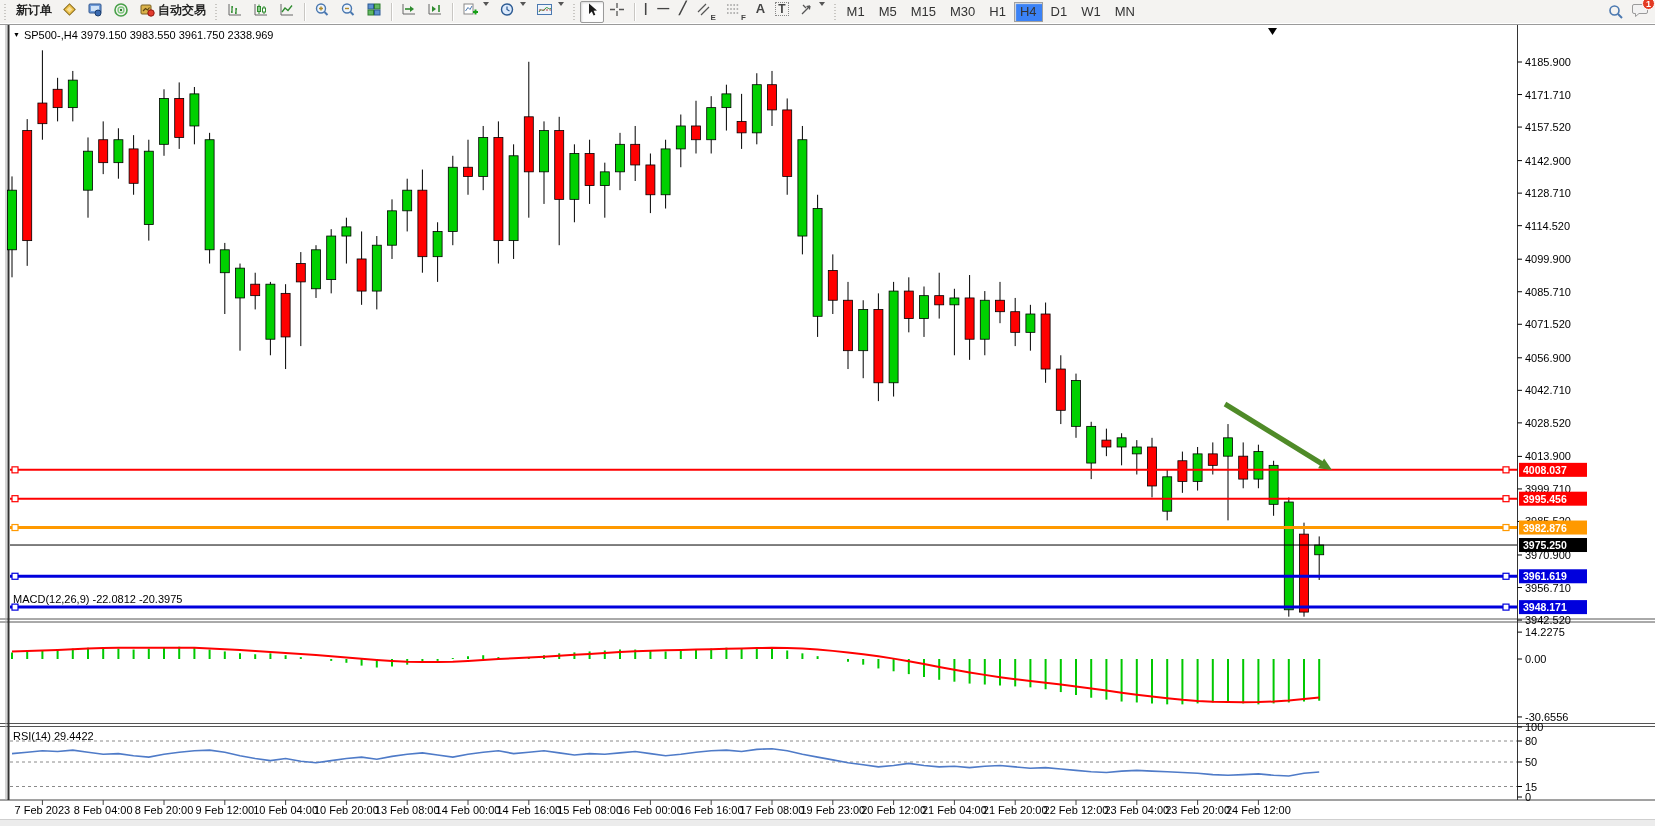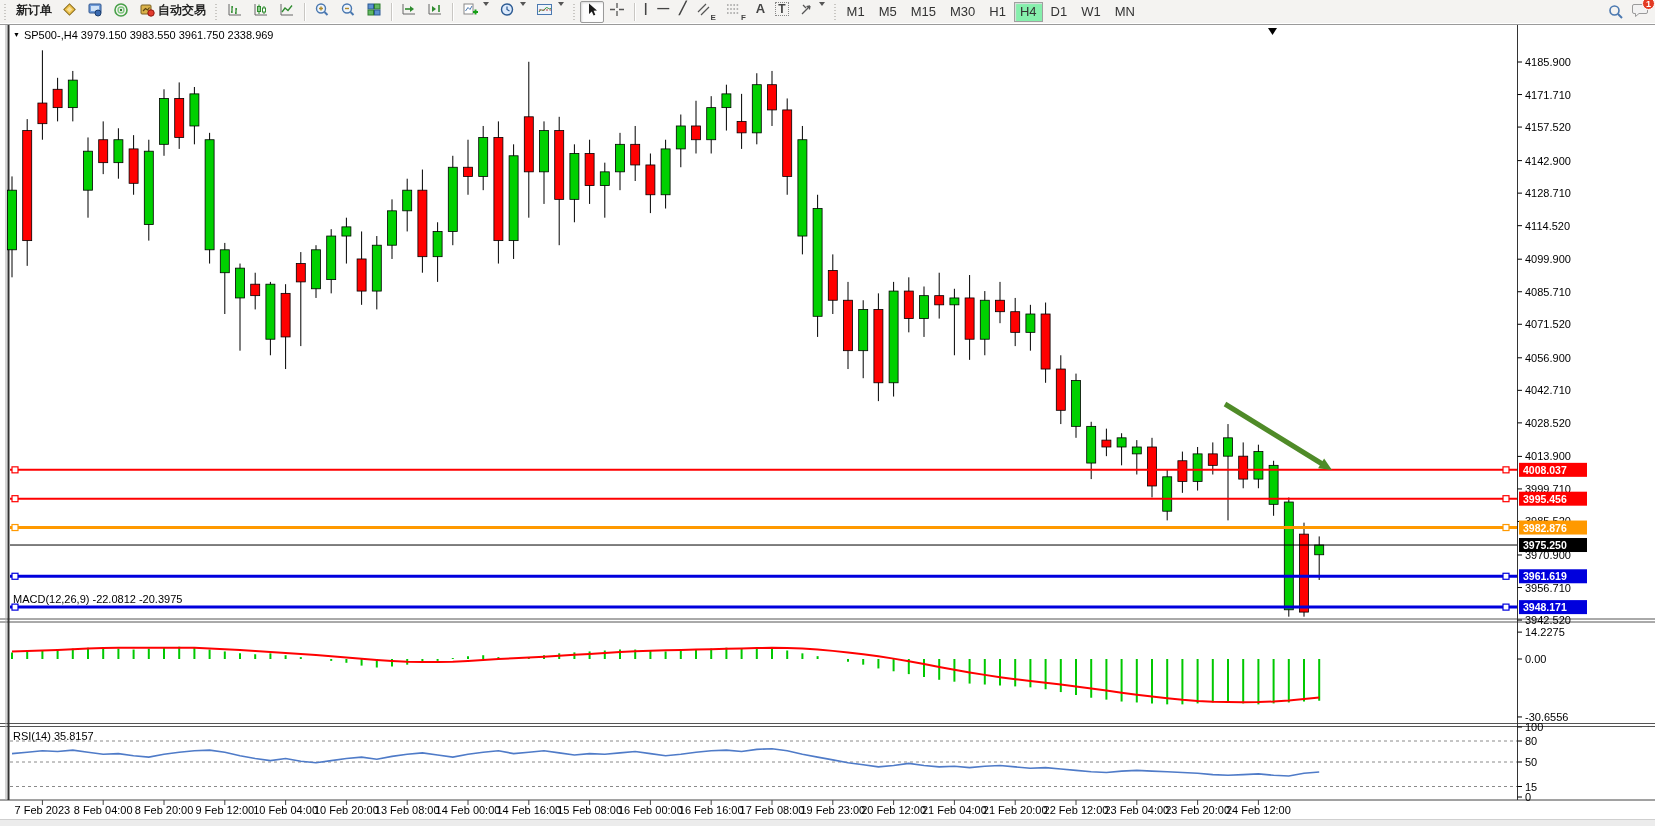--- a/index.html
+++ b/index.html
@@ -6,21 +6,21 @@
     font-family:"Liberation Sans",sans-serif;}
   
   .toolbar{position:absolute;left:0;top:0;width:1655px;height:23px;background:#f4f3f1;
     border-bottom:1px solid #b8b6b2;display:flex;align-items:center;font-size:12px;color:#222;}
   .tb-handle{width:5px;height:16px;margin:0 3px;background-image:repeating-linear-gradient(#c9c7c3 0 1px,transparent 1px 3px);background-size:2px 100%;background-repeat:repeat-y;background-position:1px 0;}
   .tb-sep{width:1px;height:18px;background:#c9c7c3;margin:0 4px;box-shadow:1px 0 0 #fff;}
   .tb-btn{height:20px;display:flex;align-items:flex-start;padding:0 4px;border:1px solid transparent;border-radius:2px;cursor:default;gap:3px;font-weight:bold;}
   .tb-btn.active{background:#fdfdfd;border:1px solid #9a9a9a;box-shadow:inset 1px 1px 2px #d8d8d8;}
   .tb-btn svg{display:block}
   .tf{font-size:13px;color:#333;padding:0 5px;height:18px;display:flex;align-items:center;border:1px solid transparent;}
-  .tf.active{background:#86efac;border:1px solid #a0a0a0;box-shadow:inset 1px 1px 1px #ddd;}
+  .tf.active{background:#3b82f6;border:1px solid #a0a0a0;box-shadow:inset 1px 1px 1px #ddd;}
   .caret{width:0;height:0;border-left:3px solid transparent;border-right:3px solid transparent;border-top:4px solid #555;margin-left:2px;}
   .glyph{font-size:12px;color:#444;line-height:1;}
   .subletter{font-size:8px;color:#444;margin-left:-2px;align-self:flex-end;}
   .tb-right{margin-left:auto;display:flex;align-items:center;margin-right:6px;gap:8px;}
   .chat-badge{position:absolute;top:-5px;right:-6px;background:#e33b24;color:#fff;font-size:9px;
     font-weight:bold;border-radius:7px;min-width:11px;height:11px;display:flex;align-items:center;justify-content:center;border:1px solid #fff;}
   
   .chart-wrap{position:absolute;left:0;top:23px;width:1655px;height:803px;background:#fff;}
   .overlay-label{position:absolute;font-size:11px;color:#000;white-space:nowrap;z-index:5;}
   #symbol-label{left:13px;top:6px;}
@@ -666,16 +666,16 @@
         <text x="1197.6" y="791" font-size="11" fill="#000" text-anchor="middle">23 Feb 20:00</text>
         <line x1="1258.3999999999999" y1="777" x2="1258.3999999999999" y2="782" stroke="#444"></line>
         <text x="1258.3999999999999" y="791" font-size="11" fill="#000" text-anchor="middle">24 Feb 12:00</text>
       </g>
     </svg>
 
   <div class="overlay-label" id="symbol-label">
     <span class="tri">▼</span><span>SP500-,H4  3979.150 3983.550 3961.750 2338.969</span>
   </div>
   <div class="overlay-label" id="macd-label">MACD(12,26,9) -22.0812 -20.3975</div>
-  <div class="overlay-label" id="rsi-label">RSI(14) 35.8157</div>
+  <div class="overlay-label" id="rsi-label">RSI(14) 29.4422</div>
 
   <div class="bottom-strip"></div>
 </div>
 
 </body></html>

